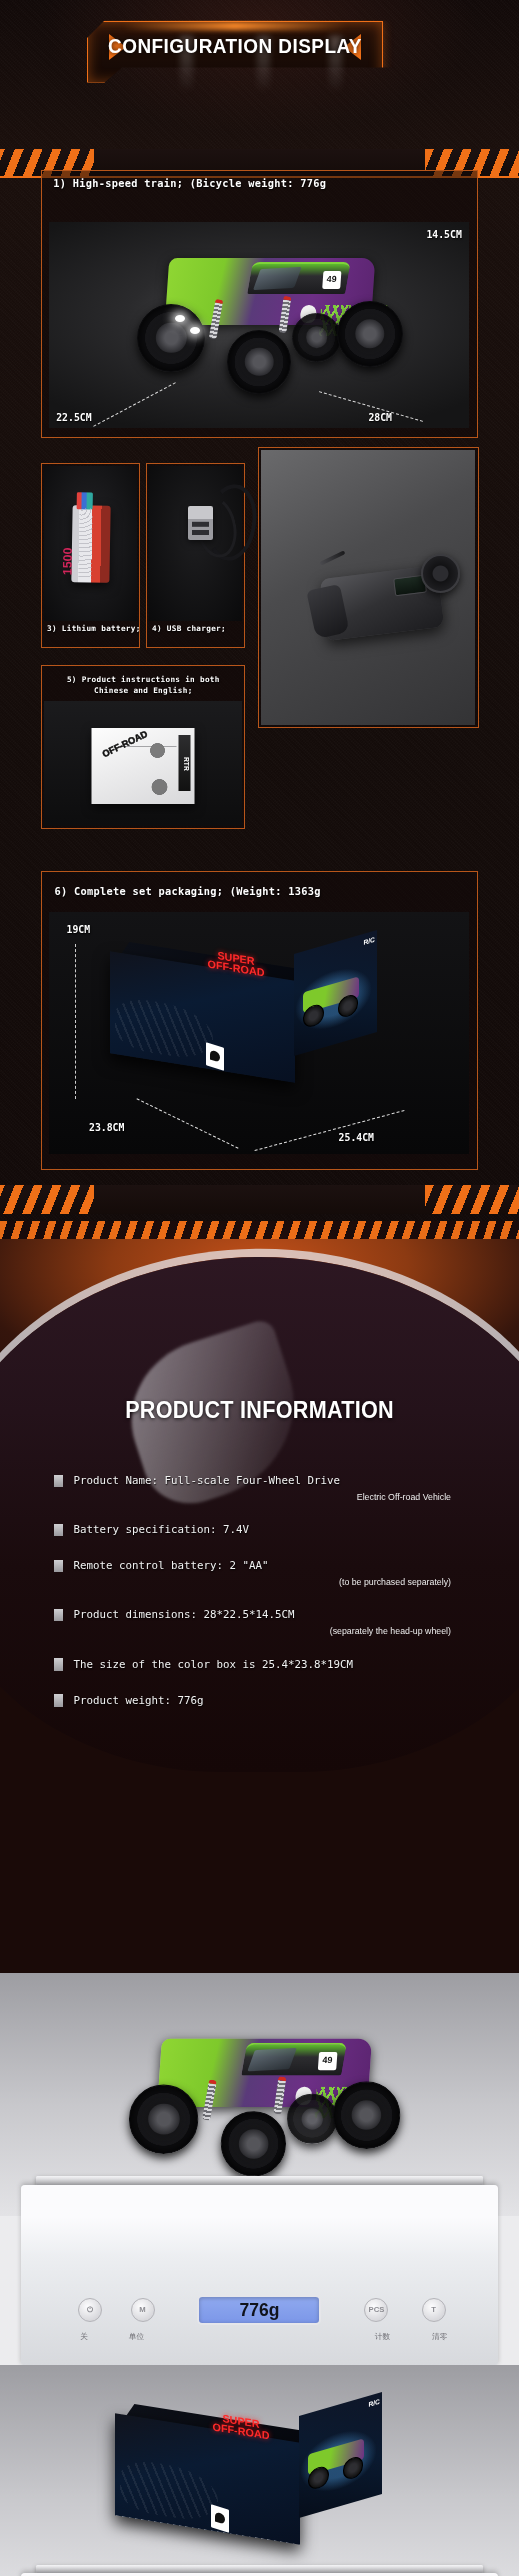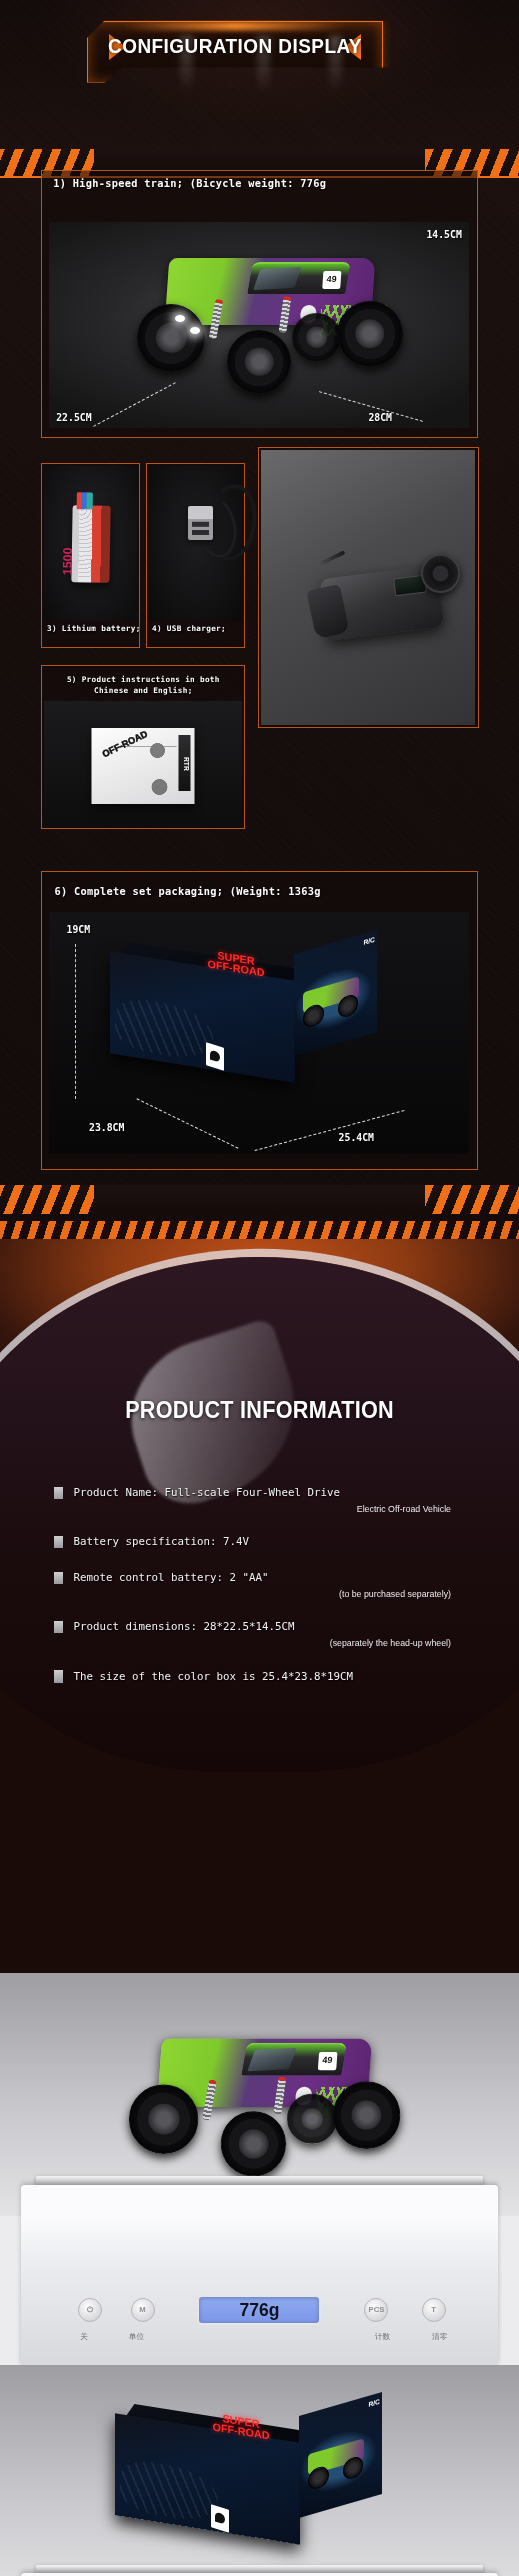--- a/index.html
+++ b/index.html
@@ -346,21 +346,21 @@
     font-family:"Liberation Sans",sans-serif;
   }
   .spec-list{ position:absolute; left:54px; top:252px; width:422px; }
   .spec-row{ position:relative; margin-bottom:20.6px; }
   .spec-bullet{
     position:absolute; left:0; top:1.5px; width:9.3px; height:12.4px;
     background:linear-gradient(180deg,#cfcfd2,#9a9a9e);
   }
   .spec-text{
     margin-left:19.6px; color:#f2f2f2; font-size:10.8px; line-height:15.5px;
-    font-family:"DejaVu Sans Mono", monospace; text-shadow:0.5px 0.5px 1.5px #000;margin-top:12px;
+    font-family:"DejaVu Sans Mono", monospace; text-shadow:0.5px 0.5px 1.5px #000;
   }
   .spec-sub{
     display:block; text-align:right; font-size:8.8px; margin-top:3.1px; color:#ededed;
     padding-right:25px;
   }
   .spec-sub.center{ }
 
   
   .scale-stage{ position:absolute; background:#ececee; overflow:hidden; }
   .scale-bg-top{
@@ -562,20 +562,24 @@
         <span class="spec-sub">(to be purchased separately)</span>
       </div>
       <div class="spec-row">
         <span class="spec-bullet"></span>
         <div class="spec-text">Product dimensions: 28*22.5*14.5CM</div>
         <span class="spec-sub">(separately the head-up wheel)</span>
       </div>
       <div class="spec-row">
         <span class="spec-bullet"></span>
         <div class="spec-text">The size of the color box is 25.4*23.8*19CM</div>
+      </div>
+      <div class="spec-row">
+        <span class="spec-bullet"></span>
+        <div class="spec-text">Product weight: 776g</div>
       </div>
     </div>
   </section>
 
   <div class="scale-stage" style="left:0; top:1973px; width:519px; height:392px;">
     <div class="scale-bg-top"></div>
     <div class="scale-car" style="top:46px; width:289px; height:155px;">
       <div class="car" style="left:5.2px; top:0; transform:scale(1.02);">
         <div class="car-body">
           <div class="car-cab"></div>

